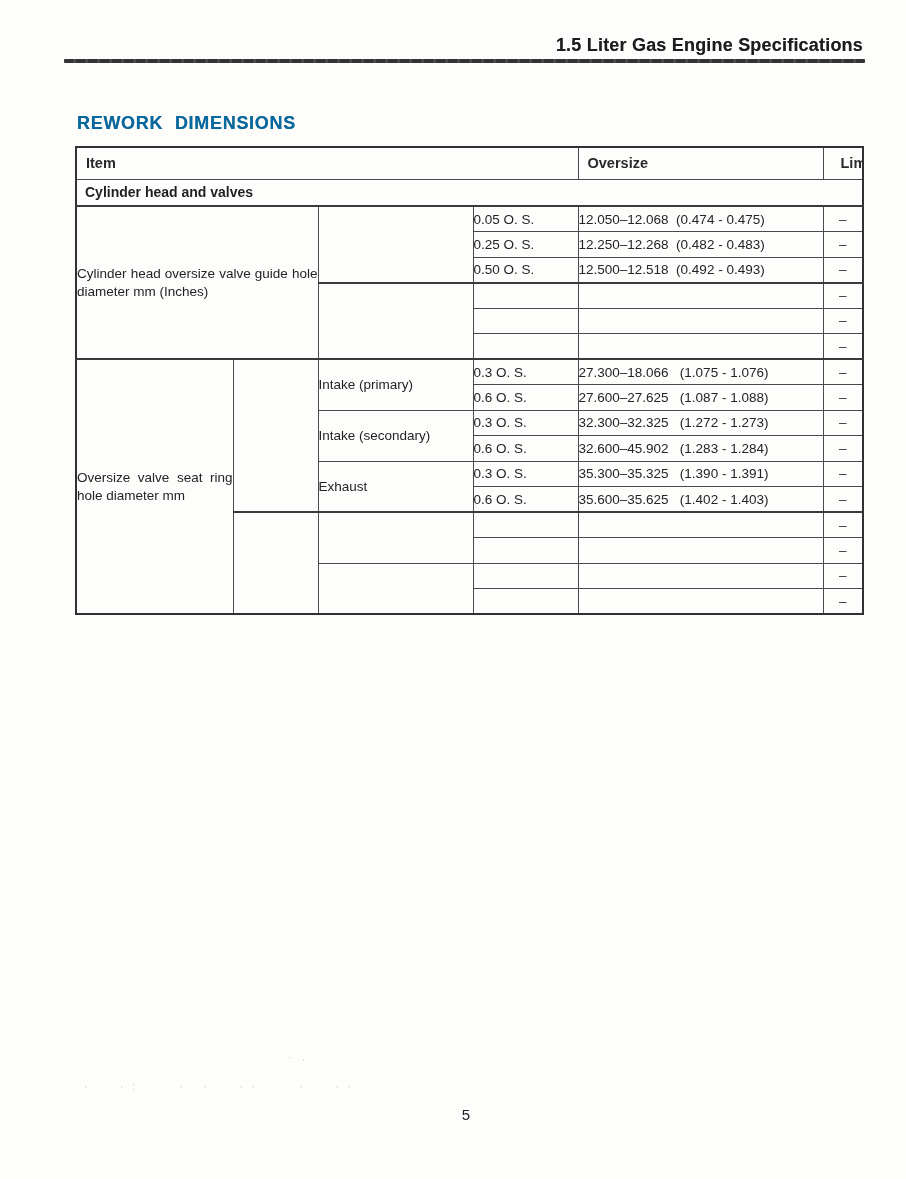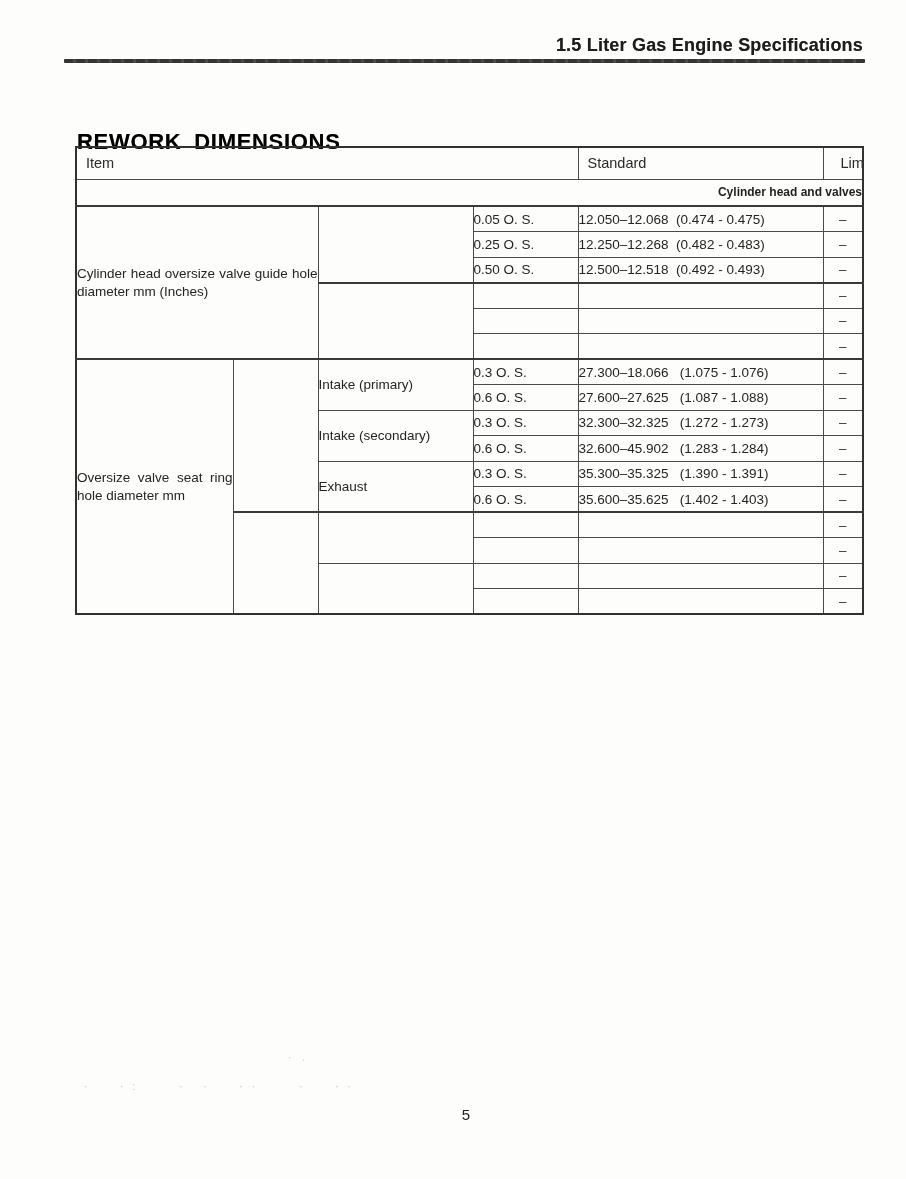--- a/index.html
+++ b/index.html
@@ -18,44 +18,44 @@
     font-size: 18px; font-weight: bold; letter-spacing: 0.2px;
     color: #1d1d1d;
     text-shadow: 0 0 0.4px rgba(0,0,0,0.5);
   }
   .header-rule {
     position: absolute; top: 59px; left: 64px; width: 801px; height: 4px;
     background: repeating-linear-gradient(90deg, #343434 0 9px, #4a4a4a 9px 12px);
     border-radius: 1px;
   }
   .heading {
-    position: absolute; top: 129px; left: 77px;
-    font-size: 22px; font-weight: bold;
+    position: absolute; top: 113px; left: 77px;
+    font-size: 18px; font-weight: bold;
     letter-spacing: 0.7px; word-spacing: 6px;
-    color: #000000;
+    color: #0369a1;
     text-shadow: 0 0 0.4px rgba(0,0,0,0.5);
   }
 
   table.spec {
     position: absolute; top: 146px; left: 75px;
     width: 787px;
     border-collapse: collapse; table-layout: fixed;
     font-size: 13.5px; color: #242424;
     border: 2px solid #313131;
   }
   table.spec td {
     border: 1px solid #4a4a4a;
     padding: 0; vertical-align: middle; overflow: hidden;
   }
   tr.hdr { height: 32px; }
-  tr.hdr td { font-size: 14.5px; padding-left: 9px; color: #2a2a2a; }
+  tr.hdr td { font-size: 14.5px; padding-left: 9px; color: #2a2a2a; font-weight: bold; }
   tr.section-row { height: 27px; }
   tr.section-row td {
-    font-weight: bold; font-size: 12px; padding-left: 8px;
-    border-bottom: 2px solid #3a3a3a; color: #1f1f1f; text-align: right;
+    font-weight: bold; font-size: 14px; padding-left: 8px;
+    border-bottom: 2px solid #3a3a3a; color: #1f1f1f;
   }
   tr.r { height: 25.5px; }
   tr.tt td { border-top: 2px solid #3a3a3a; }
 
   td.item {
     vertical-align: top; padding: 4px 9px 0 8px;
     text-align: justify; line-height: 1.28;
   }
   td.sub  { vertical-align: top; padding: 4px 8px 0 8px; }
   td.size { padding-left: 8px; white-space: pre; }
@@ -92,21 +92,21 @@
         <col style="width:85px">
         <col style="width:155px">
       <col style="width:105px">
         <col style="width:245px">
         <col style="width:40px">
     </colgroup>
 
     <tbody>
         <tr class="hdr">
       <td colspan="4">Item</td>
-      <td>Standard</td>
+      <td>Oversize</td>
       <td style="padding-left:17px">Limit</td>
     </tr>
 
     <tr class="section-row">
       <td colspan="6">Cylinder head and valves</td>
     </tr>
 
     <tr class="r">
       <td class="item" colspan="2" rowspan="6">Cylinder head oversize valve guide hole diameter mm (Inches)</td>
       <td class="sub" rowspan="3"></td>

